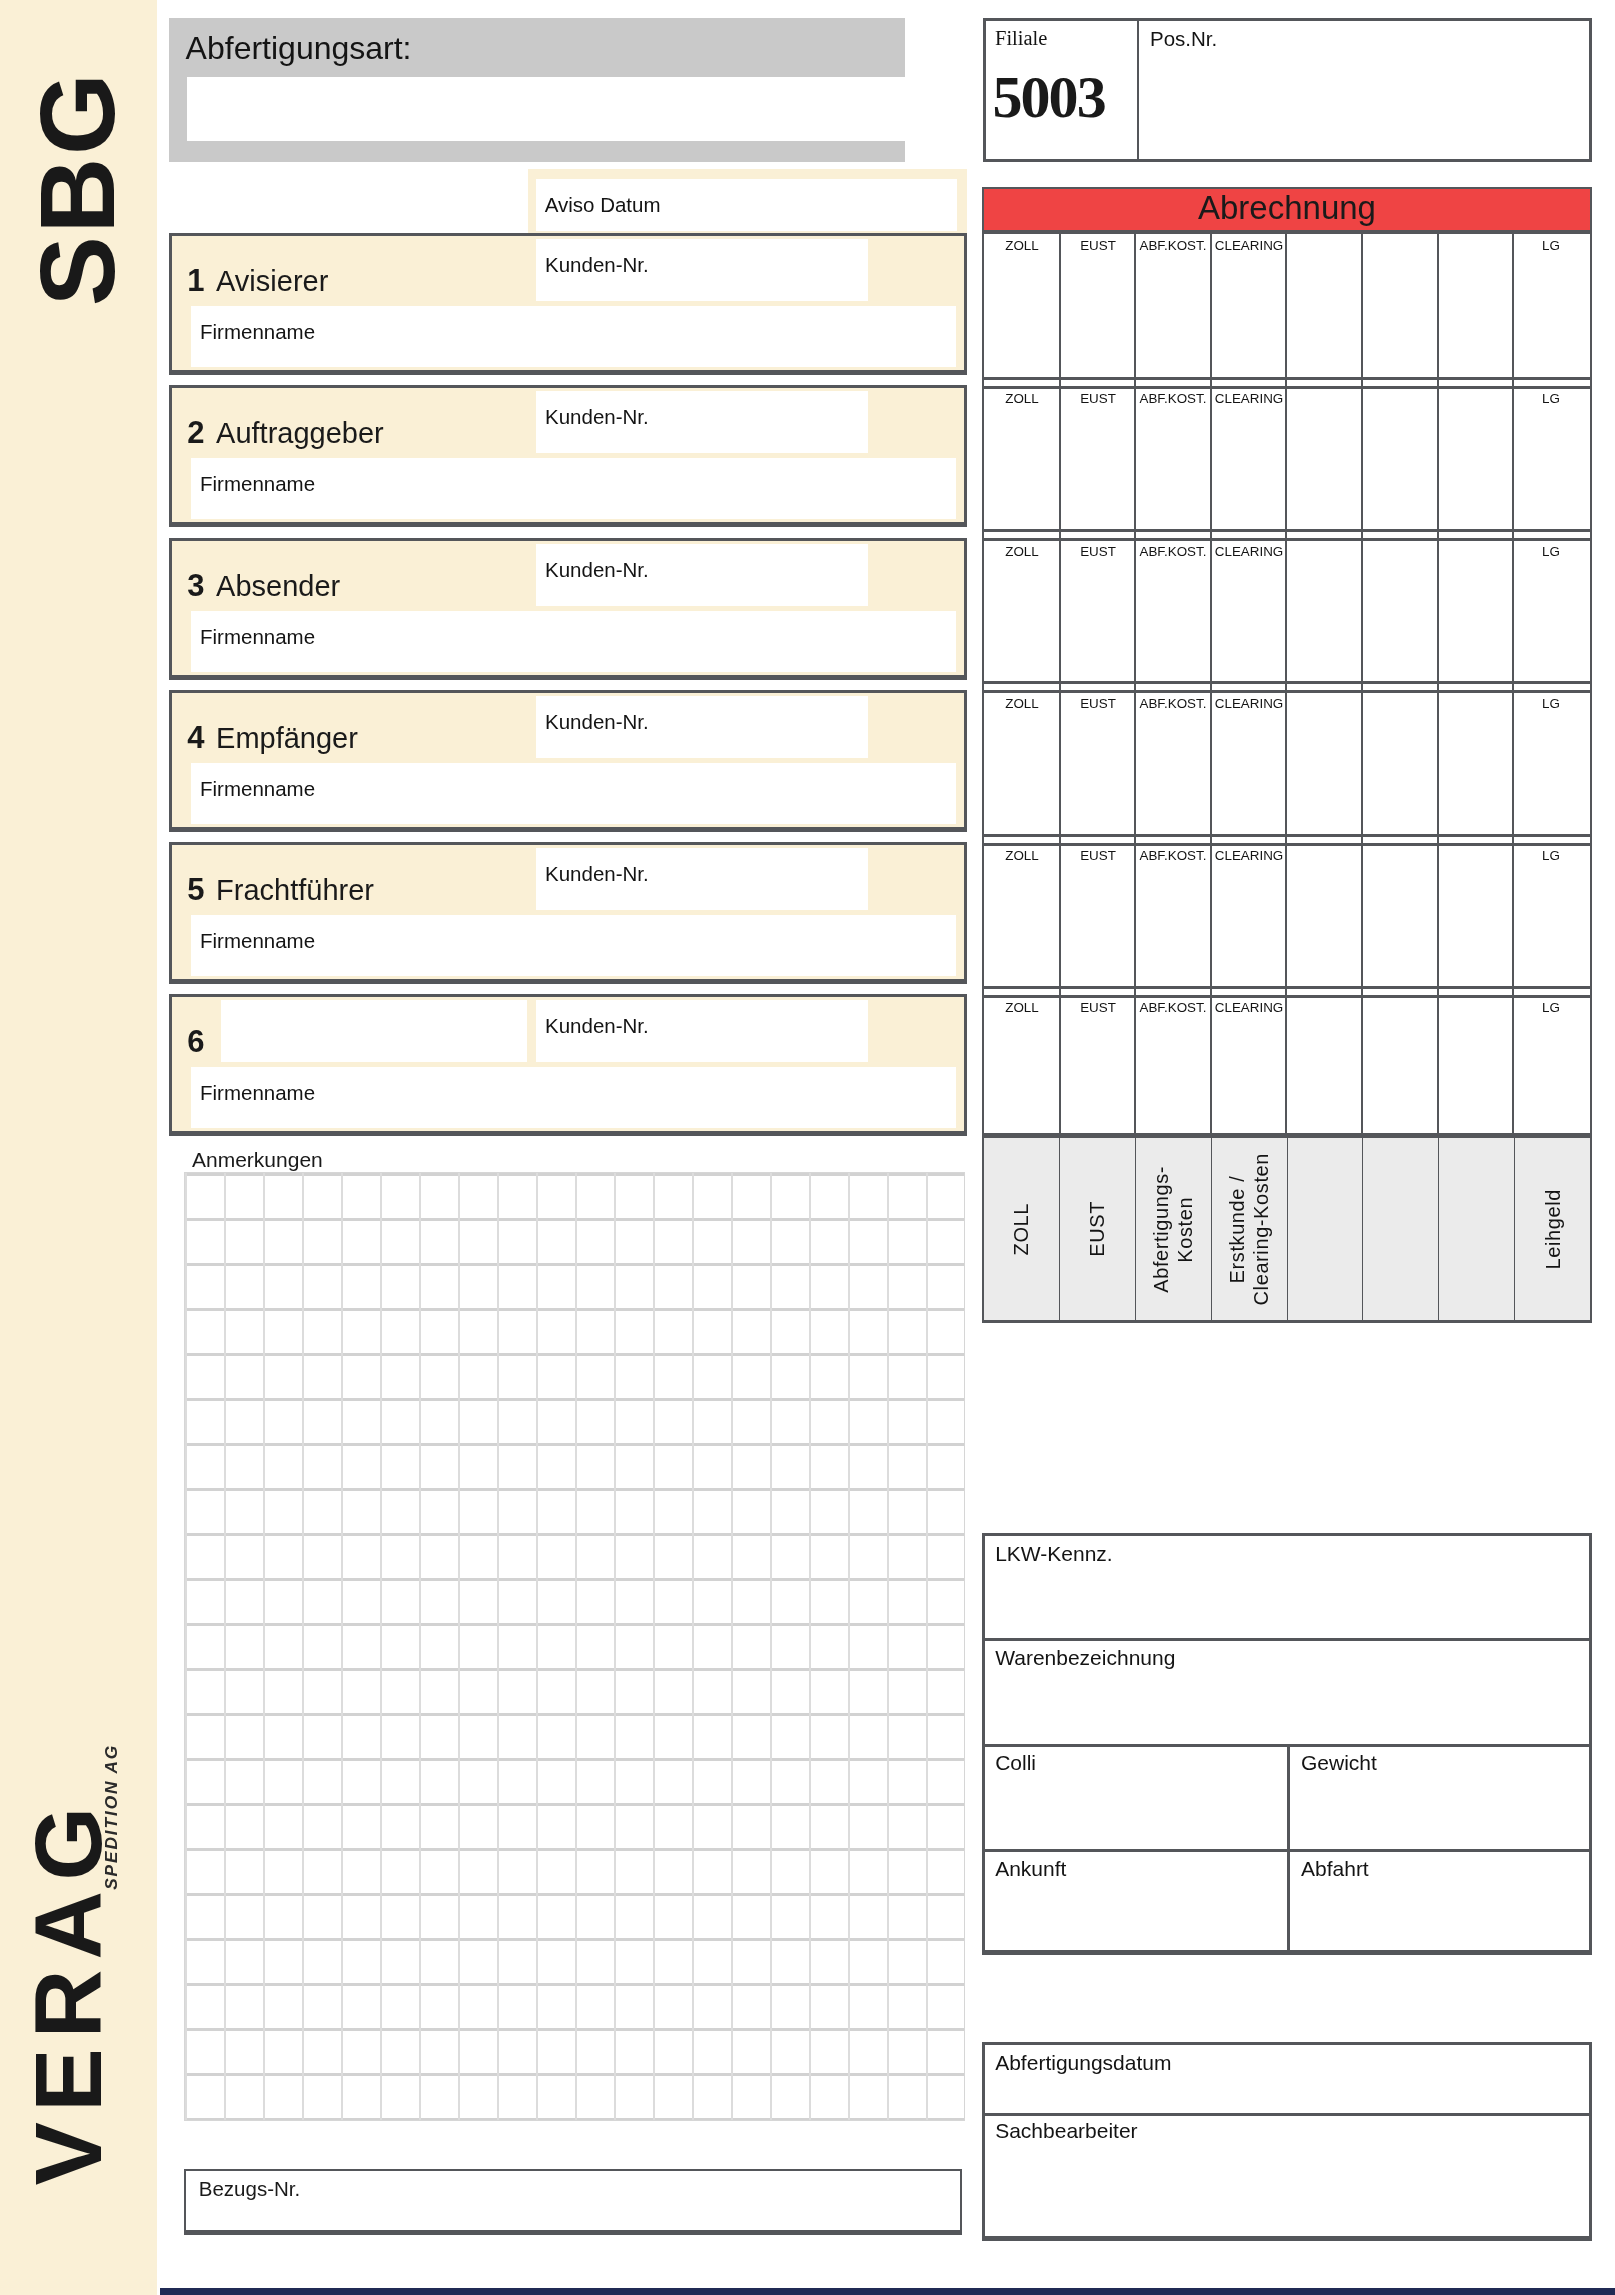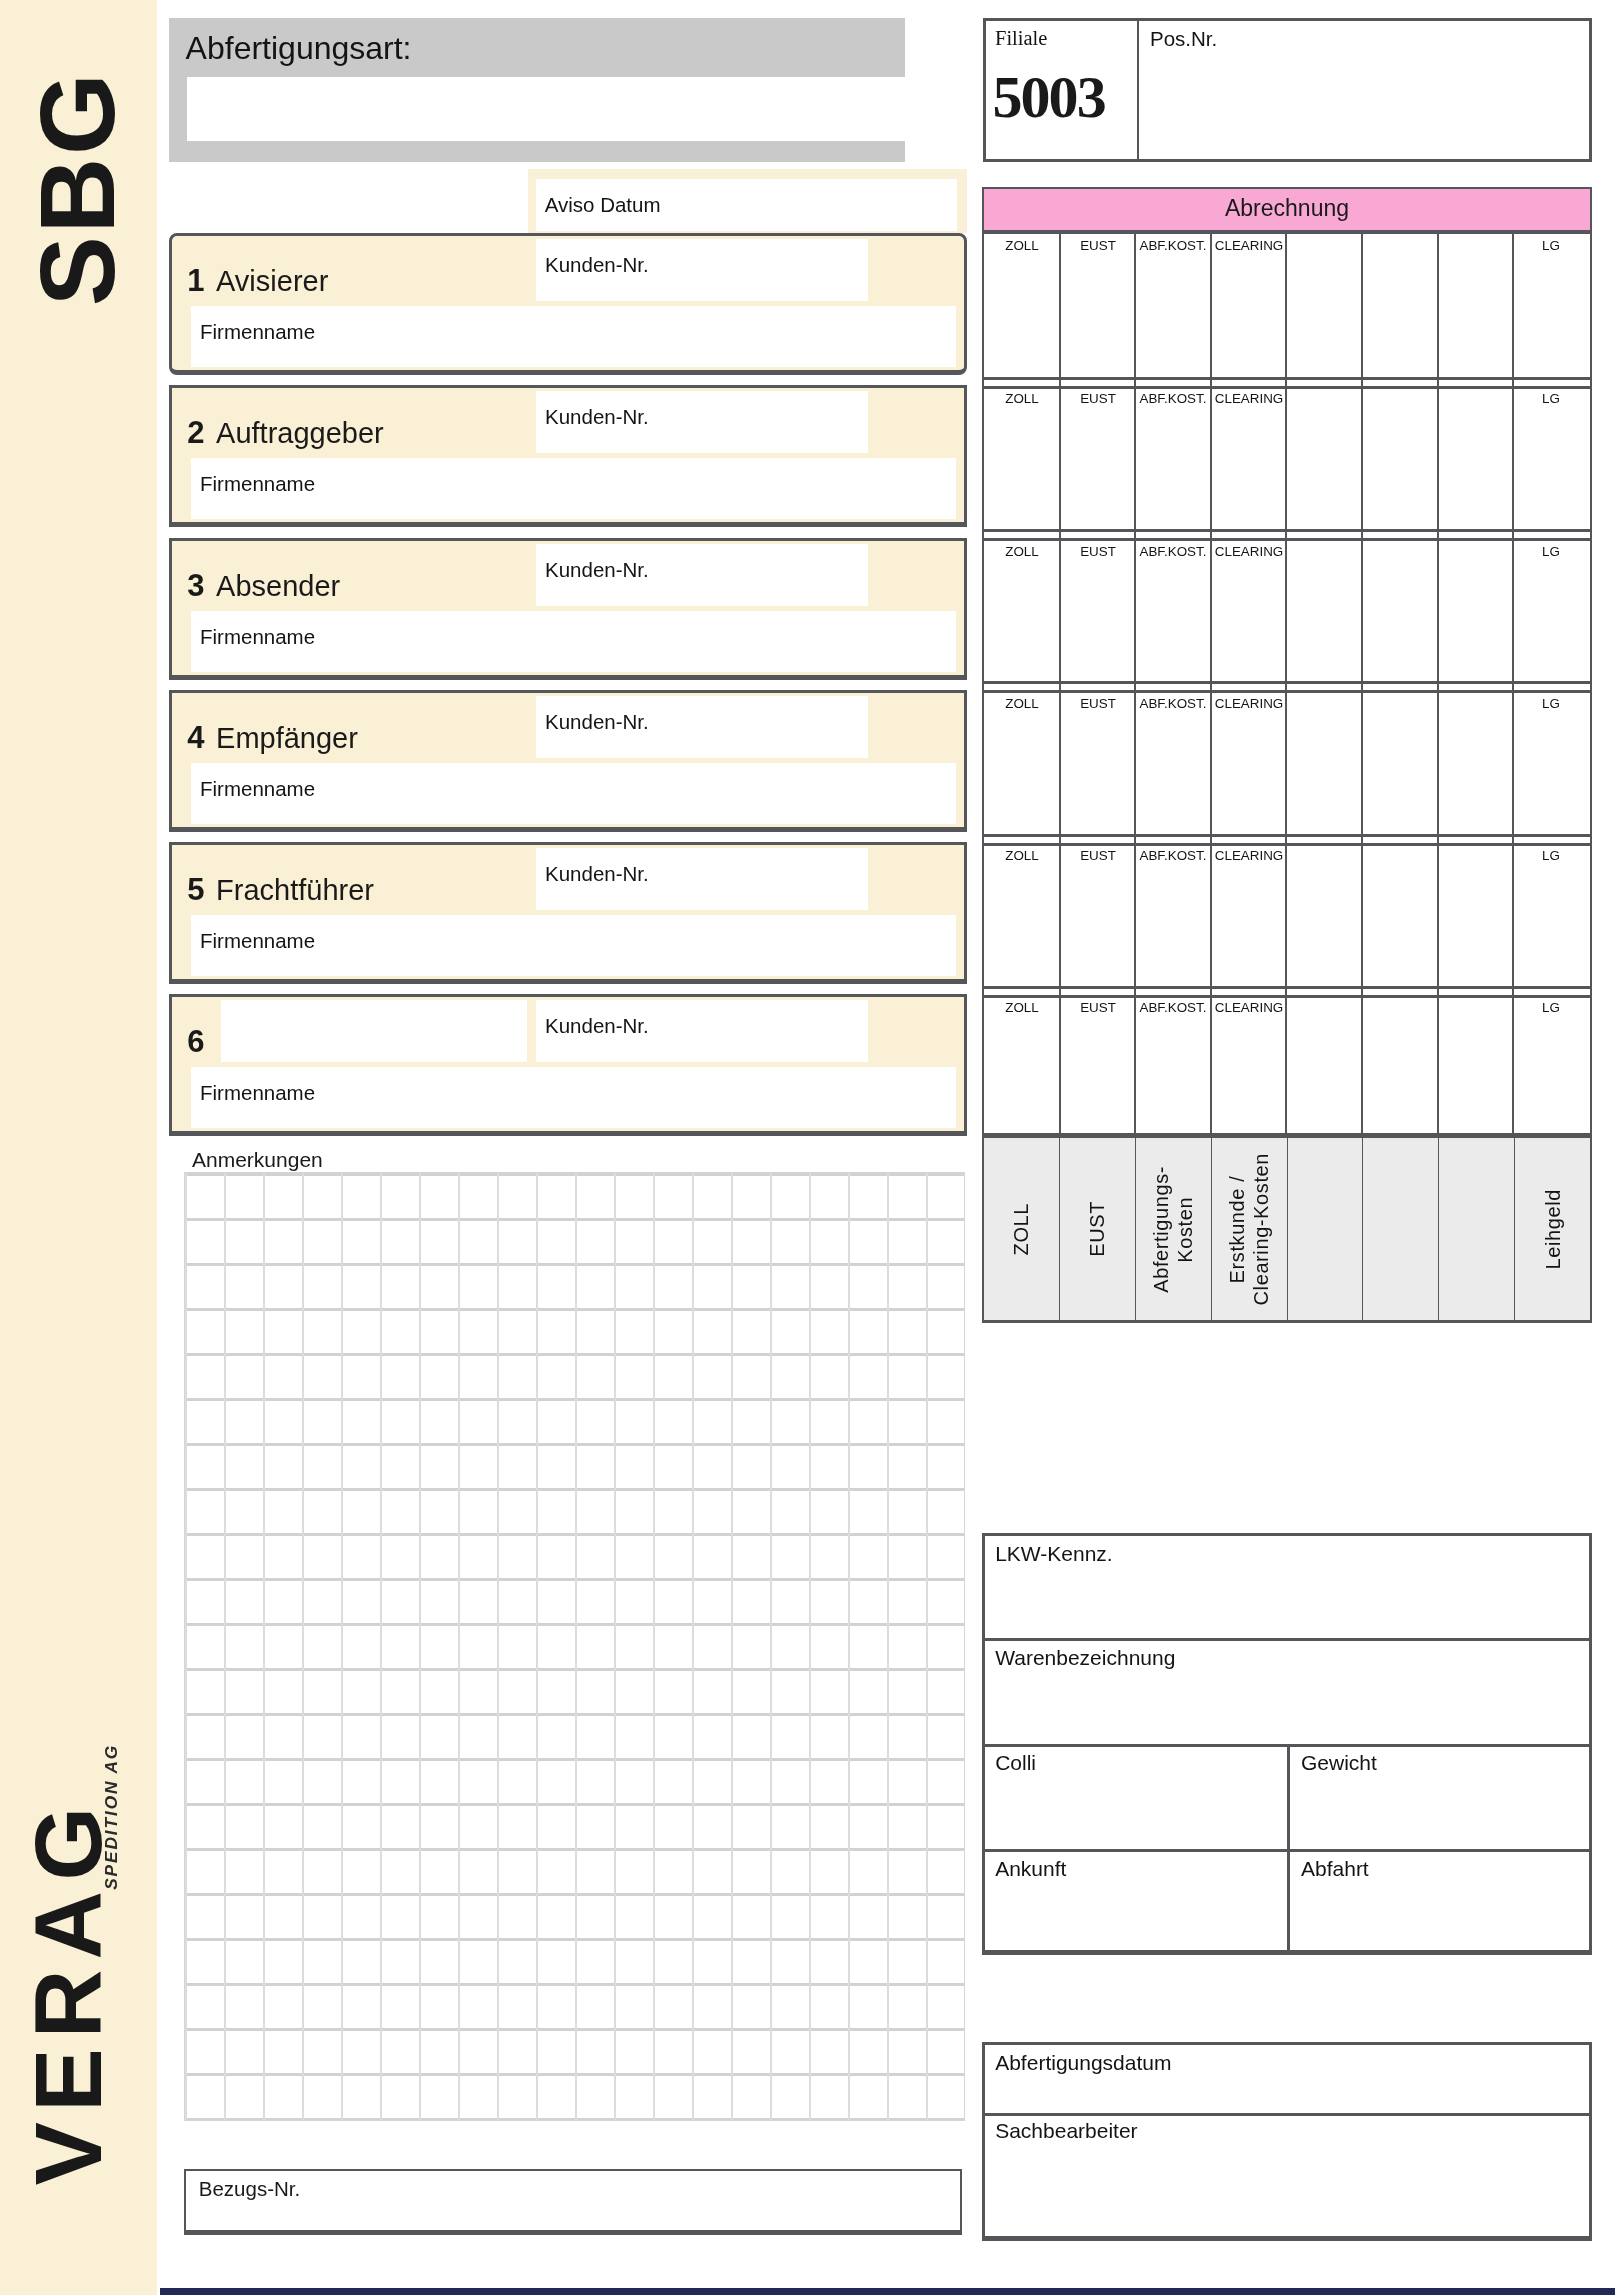--- a/index.html
+++ b/index.html
@@ -43,22 +43,22 @@
   .party-row { left:169px; width:798px; height:142px; background:#faf0d6;
                border:3.2px solid #54565a; border-bottom-width:5.8px; }
   .pr-title { position:absolute; left:15.3px; top:27px; font-size:29px; }
   .pr-num { font-weight:bold; font-size:31px; margin-right:11.5px; }
   .pr-kunden { position:absolute; left:364px; top:3.2px; width:332px; height:62px; background:#fff; }
   .pr-blank  { position:absolute; left:49px;  top:3.2px; width:306px; height:62px; background:#fff; }
   .pr-firmen { position:absolute; left:19px; top:70px; width:765px; height:61px; background:#fff; }
   .field-label { position:absolute; left:9px; top:14px; font-size:20.5px; color:#141414; }
 
   
-  .abr-header { left:982px; top:187px; width:610px; height:45px; background:#f9a8d4;
-                border:2.6px solid #54565a; text-align:center; font-size:23px; line-height:38px; }
+  .abr-header { left:982px; top:187px; width:610px; height:45px; background:#ef4444;
+                border:2.6px solid #54565a; text-align:center; font-size:33px; line-height:38px; }
   .abr-table { left:982px; top:232px; width:610px; height:904px; background:#fff; border:2.6px solid #54565a; }
   .abr-vline { position:absolute; top:0; bottom:0; width:1.9px; background:#54565a; }
   .abr-hline { position:absolute; left:0; right:0; height:2.6px; background:#54565a; }
   .abr-cell { position:absolute; }
   .abr-cell-label { position:absolute; top:3.8px; left:0; right:0; text-align:center;
                     font-size:13.4px; color:#141414; white-space:nowrap; }
 
   .vband { left:982px; top:1133px; width:610px; height:190px; background:#ebebeb;
            border:2.6px solid #54565a; border-top-width:5.1px; border-bottom-width:3.8px; display:flex; }
   .vband-cell { flex:1 1 0; border-right:1.9px solid #54565a; display:flex; align-items:center; justify-content:center; overflow:hidden; }
@@ -128,21 +128,21 @@
     </div>
   </div>
 
   <div class="abs aviso-block">
     <div class="aviso-inner">
       <div class="field-label">Aviso Datum</div>
     </div>
   </div>
 
   <div id="party-rows">
-      <div class="abs party-row" style="top: 233px; border-radius: 8px;">
+      <div class="abs party-row" style="top: 233px;">
       <div class="pr-title">
         <span class="pr-num">1</span><span class="pr-label">Avisierer</span>
       </div>
 
       <div class="pr-kunden">
         <div class="field-label">Kunden-Nr.</div>
       </div>
       <div class="pr-firmen">
         <div class="field-label">Firmenname</div>
       </div>

